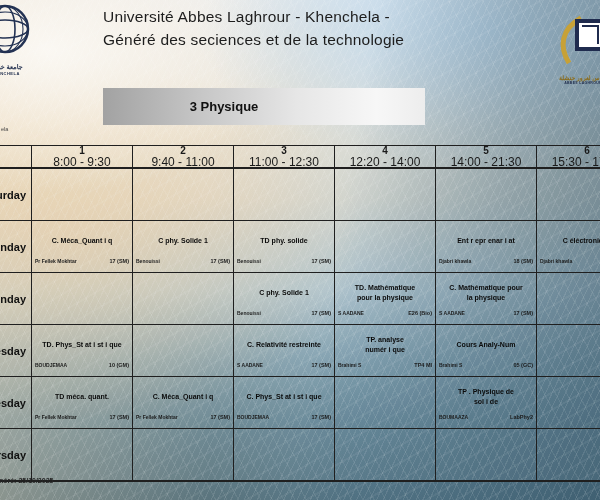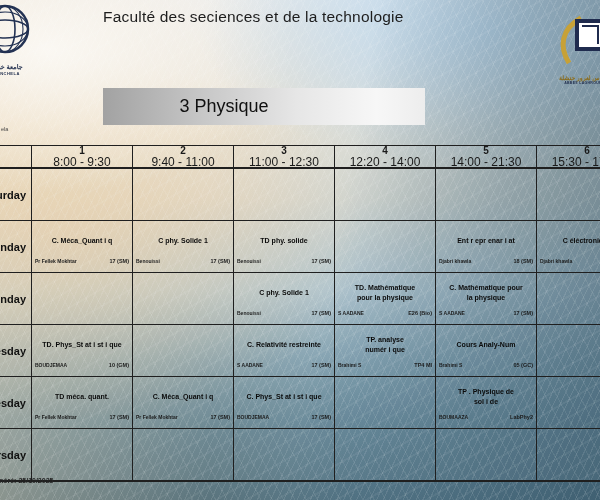--- a/index.html
+++ b/index.html
@@ -15,21 +15,21 @@
       radial-gradient(ellipse 380px 220px at 8% 10%, rgba(252,250,246,0.9), rgba(252,250,246,0) 65%),
       radial-gradient(ellipse 420px 260px at 12% 48%, rgba(238,205,158,0.5), rgba(238,205,158,0) 70%),
       linear-gradient(to right, rgba(242,220,185,0.45), rgba(240,225,200,0.2) 35%, rgba(180,205,220,0.25) 60%, rgba(140,175,198,0.45) 100%),
       linear-gradient(to bottom, #eceef0 0%, #e9e2d4 25%, #d8d5c8 40%, #a9bfc9 58%, #6f92a3 72%, #497083 85%, #35596b 100%);
   }
   .title-block{position:absolute;left:103px;top:6px;}
   .title-line{font-size:15.5px;line-height:22.5px;color:#1d1d1d;letter-spacing:0.2px;}
   .banner{position:absolute;left:103px;top:88px;width:322px;height:37px;box-sizing:border-box;
     background:linear-gradient(to right,#a2a2a2 0%,#c6c6c6 30%,#e6e6e6 60%,#f7f7f7 85%,#ededed 100%);
     display:flex;align-items:center;justify-content:center;padding-right:80px;}
-  .banner-label{font-size:18px;font-weight:normal;color:#101010;}
+  .banner-label{font-size:13px;font-weight:bold;color:#101010;}
   .logo-l{position:absolute;left:-24px;top:2px;width:58px;text-align:center;color:#22304f;}
   .logo-l .ar{font-size:6.5px;font-weight:bold;margin-top:1px;}
   .logo-l .lat{font-size:4px;letter-spacing:0.5px;font-weight:bold;}
   .logo-r{position:absolute;left:552px;top:13px;width:62px;text-align:center;}
   .logo-r .ar{font-size:6px;font-weight:bold;color:#8a6d1f;margin-top:1px;}
   .logo-r .lat{font-size:3.5px;letter-spacing:0.3px;font-weight:bold;color:#22304f;}
   .corner-frag{position:absolute;left:1px;top:126px;font-size:5.5px;color:#444;}
   .generated{position:absolute;left:-10px;top:477px;font-size:7px;font-weight:bold;color:#262626;}
   .timetable{position:absolute;left:-60px;top:145px;width:698px;display:grid;
     grid-template-columns:92px repeat(6,101px);grid-template-rows:23px repeat(6,52px);
@@ -58,21 +58,22 @@
       <ellipse cx="29" cy="27" rx="18" ry="23" stroke-width="1.1"></ellipse>
       <ellipse cx="29" cy="27" rx="23" ry="9" stroke-width="1.6"></ellipse>
       <ellipse cx="29" cy="27" rx="23" ry="17" stroke-width="1.1"></ellipse>
     </g>
   </svg>
   <div class="ar">جامعة خنشلة</div>
   <div class="lat">KHENCHELA</div>
 </div>
 
 <div class="title-block">
-  <div class="title-line">Faculté des seciences et de la technologie</div>
+  <div class="title-line">Université Abbes Laghrour - Khenchela -</div>
+  <div class="title-line">Généré des seciences et de la technologie</div>
 </div>
 
 <div class="logo-r">
   <svg width="52" height="56" viewBox="0 0 52 56">
     <path d="M12 50 C 2 34, 4 16, 24 5" fill="none" stroke="#c7a137" stroke-width="5"></path>
     <path d="M20 8 h26 v28 h-26 z" fill="#ffffff" stroke="#1f2b4e" stroke-width="4"></path>
     <path d="M25 13 h16 v18" fill="none" stroke="#1f2b4e" stroke-width="2"></path>
   </svg>
   <div class="ar">عباس لغرور خنشلة</div>
   <div class="lat">ABBES LAGHROUR</div>

